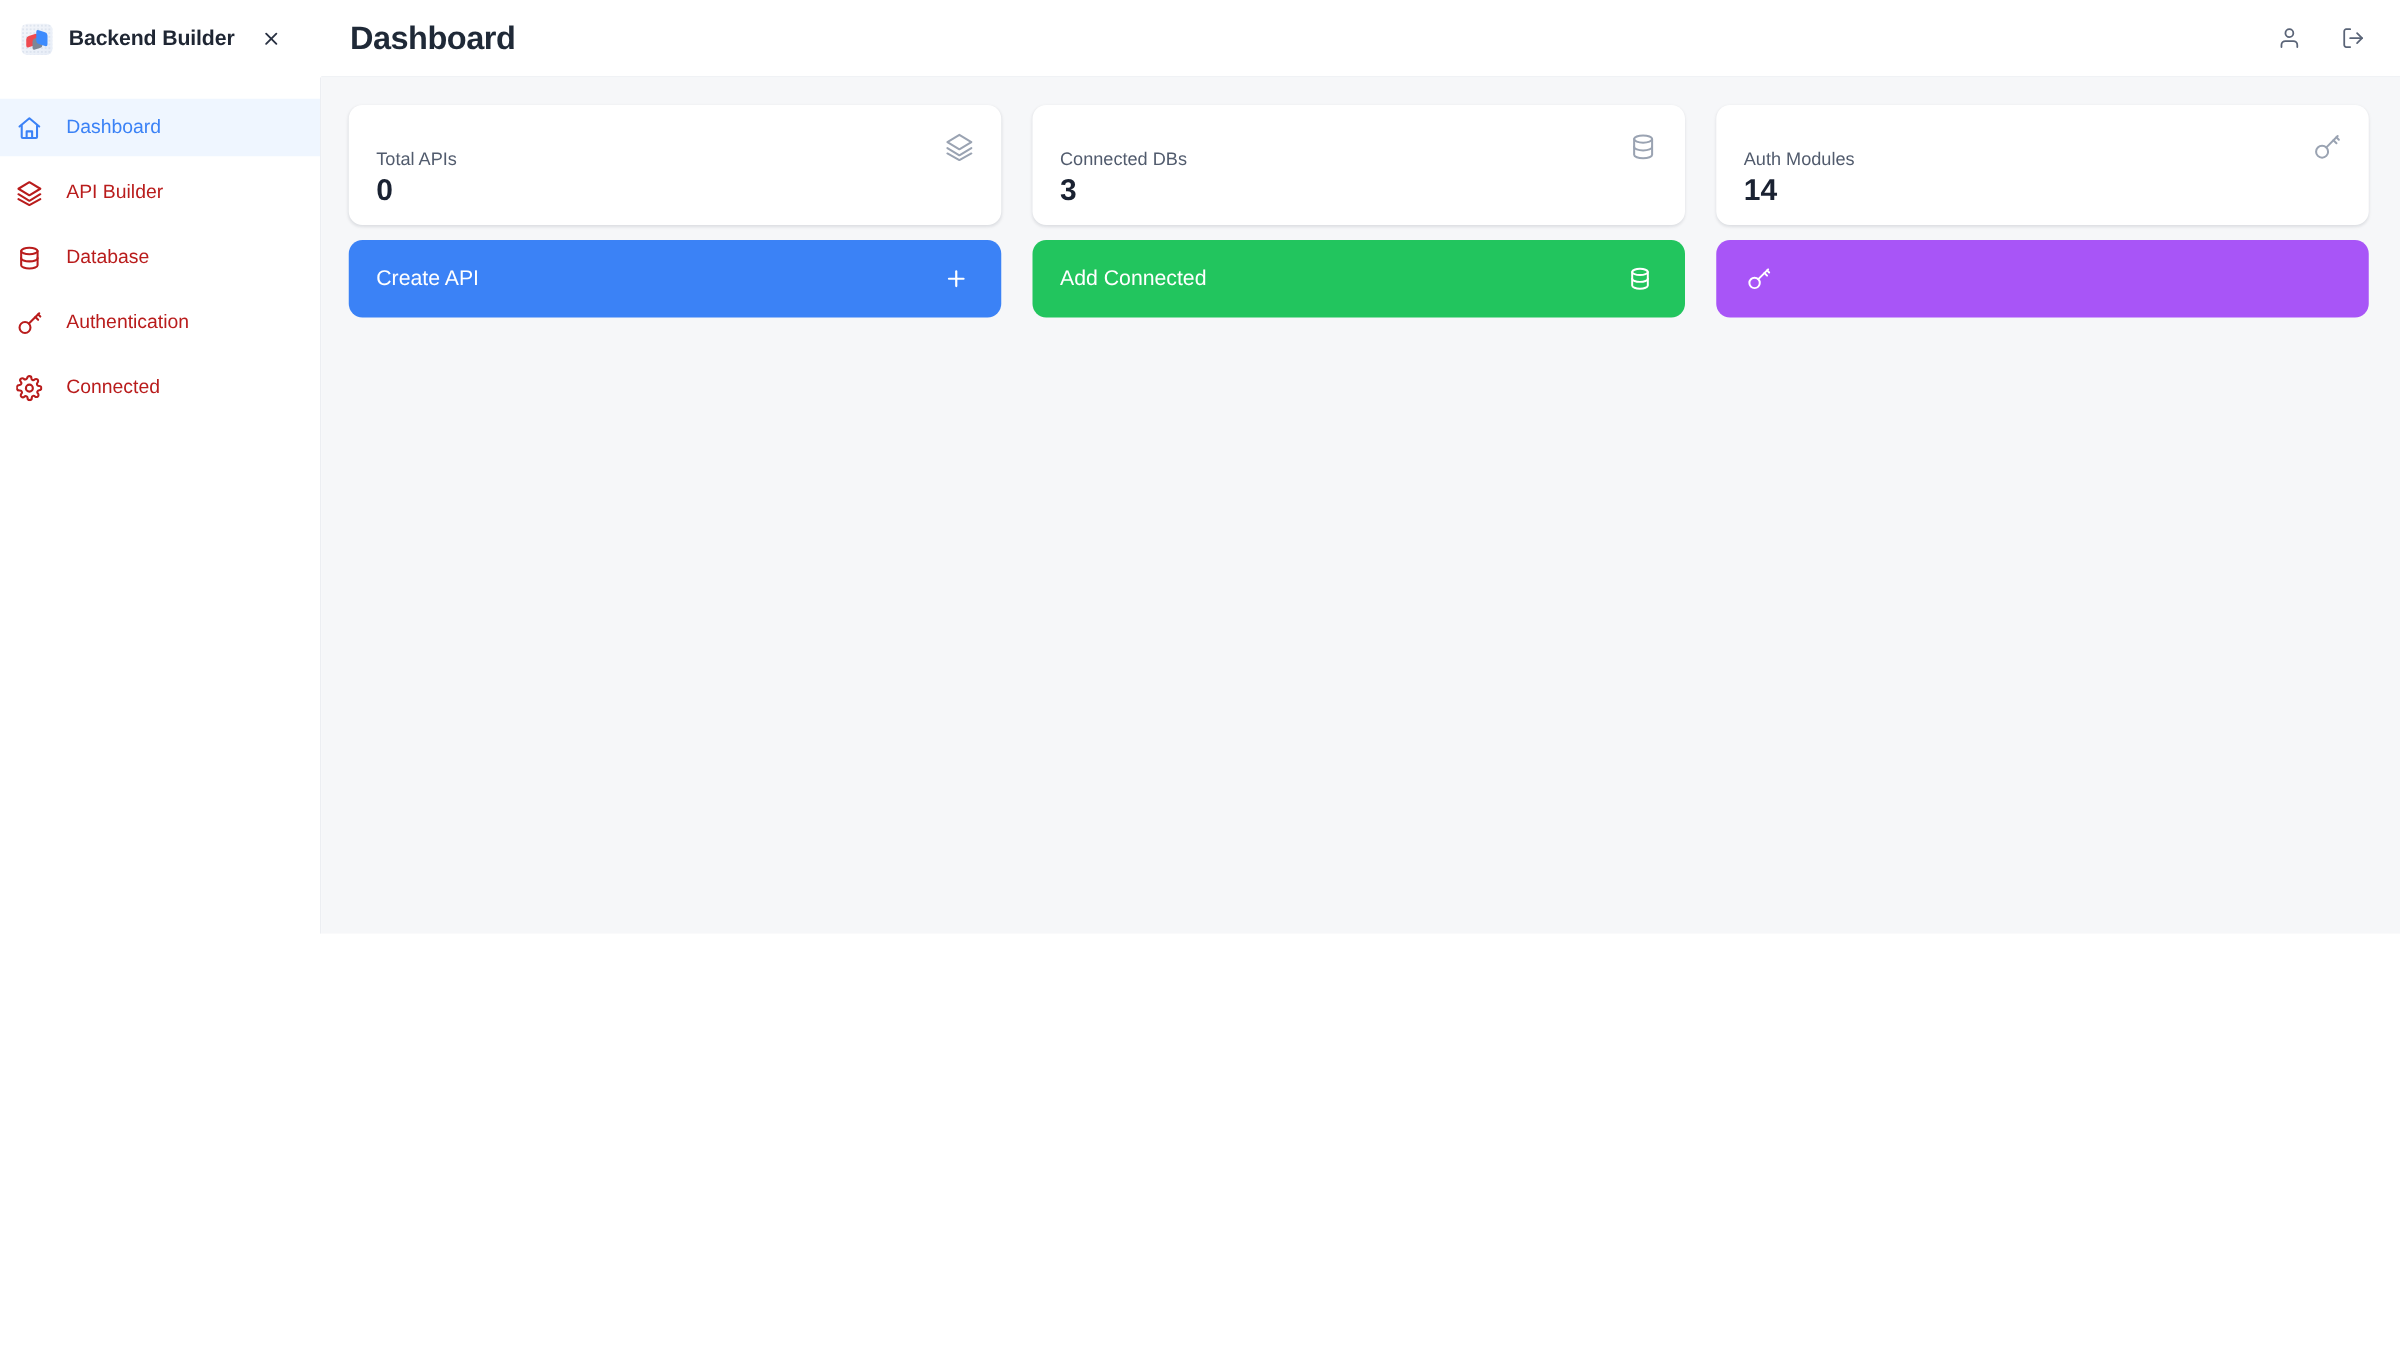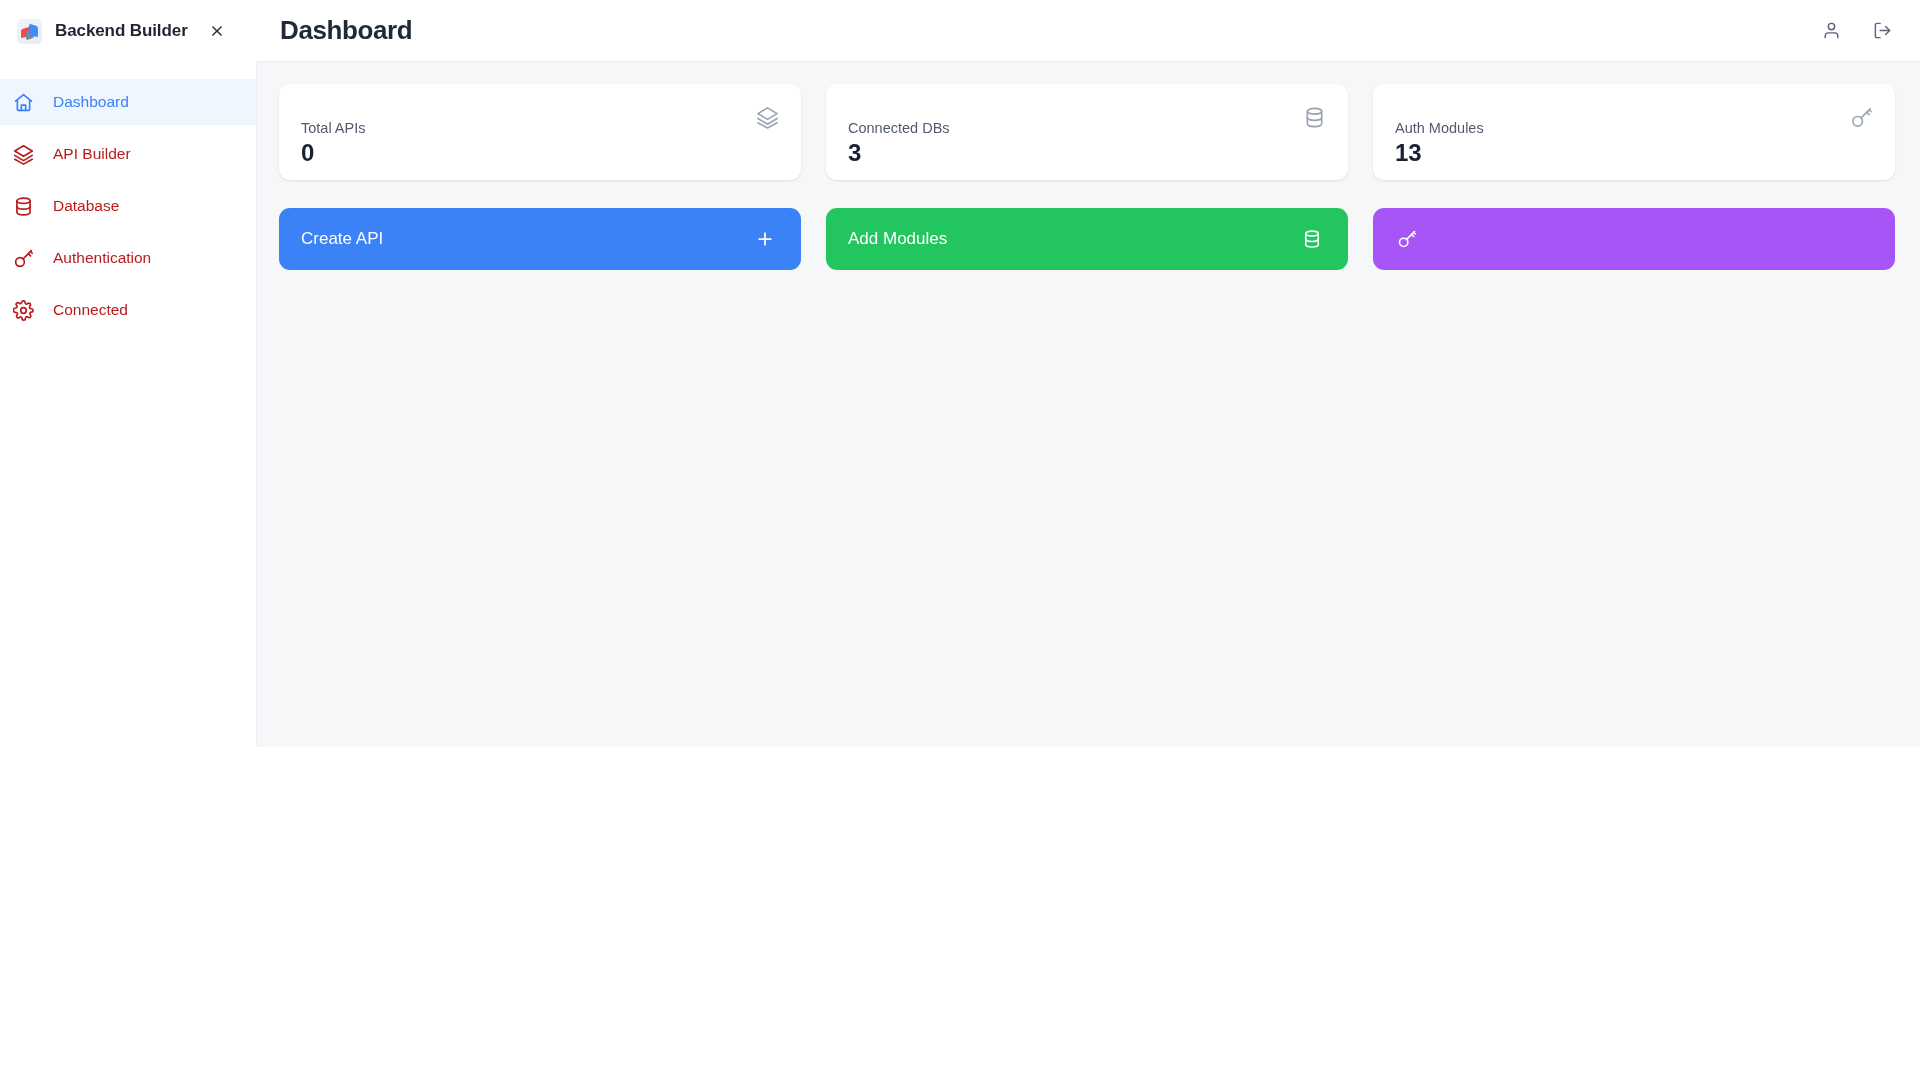--- a/index.html
+++ b/index.html
@@ -189,21 +189,21 @@
     color: #9aa3b2;
     display: flex;
     align-items: center;
     padding-top: 6px;
   }
 
   .action-row {
     display: grid;
     grid-template-columns: repeat(3, 1fr);
     gap: 25px;
-    margin-top: 28px;
+    margin-top: 12px;
   }
 
   .action-btn {
     height: 62px;
     border-radius: 11px;
     border: none;
     display: flex;
     align-items: center;
     padding: 0 24px 0 22px;
     cursor: pointer;
@@ -359,21 +359,21 @@
               <ellipse cx="12" cy="5.5" rx="7.5" ry="3"></ellipse>
                 <path d="M4.5 5.5v13c0 1.66 3.36 3 7.5 3s7.5-1.34 7.5-3v-13"></path>
                 <path d="M4.5 12c0 1.66 3.36 3 7.5 3s7.5-1.34 7.5-3"></path>
             </svg>
           </div>
         </div>
 
         <div class="stat-card">
           <div class="stat-text">
             <div class="stat-label">Auth Modules</div>
-            <div class="stat-value">13</div>
+            <div class="stat-value">14</div>
           </div>
           <div class="stat-icon">
             <svg width="23" height="23" viewBox="0 0 24 24" fill="none" stroke="currentColor" stroke-width="1.7" stroke-linecap="round" stroke-linejoin="round">
               <circle cx="8" cy="16" r="5"></circle>
                 <line x1="11.6" y1="12.4" x2="21" y2="3"></line>
                 <line x1="17.5" y1="6.5" x2="20" y2="9"></line>
                 <line x1="20" y1="4" x2="22" y2="6"></line>
             </svg>
           </div>
         </div>
@@ -385,21 +385,21 @@
           <span class="act-label">Create API</span>
           <span class="act-icon">
             <svg width="20" height="20" viewBox="0 0 24 24" fill="none" stroke="currentColor" stroke-width="2.1" stroke-linecap="round">
               <line x1="12" y1="5" x2="12" y2="19"></line>
                 <line x1="5" y1="12" x2="19" y2="12"></line>
             </svg>
           </span>
         </button>
 
         <button class="action-btn" style="background: rgb(34, 197, 94);">
-          <span class="act-label">Add Modules</span>
+          <span class="act-label">Add Connected</span>
           <span class="act-icon">
             <svg width="20" height="20" viewBox="0 0 24 24" fill="none" stroke="currentColor" stroke-width="1.9" stroke-linecap="round" stroke-linejoin="round">
               <ellipse cx="12" cy="5.5" rx="7.5" ry="3"></ellipse>
                 <path d="M4.5 5.5v13c0 1.66 3.36 3 7.5 3s7.5-1.34 7.5-3v-13"></path>
                 <path d="M4.5 12c0 1.66 3.36 3 7.5 3s7.5-1.34 7.5-3"></path>
             </svg>
           </span>
         </button>
 
         <button class="action-btn" style="background: rgb(168, 85, 247);">

